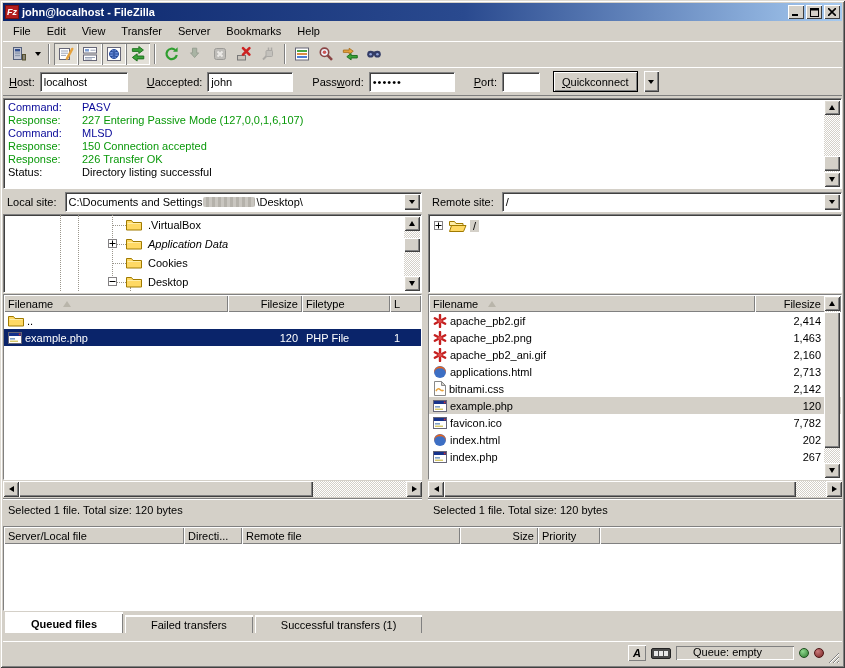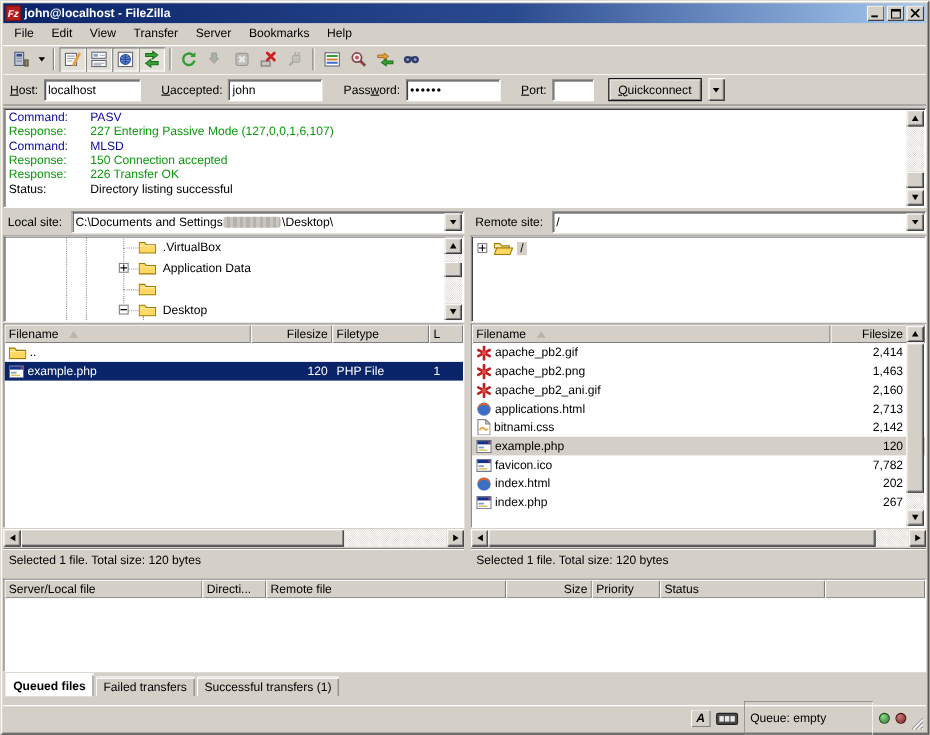--- a/index.html
+++ b/index.html
@@ -103,32 +103,32 @@
   .lrow.sel-active{background:#0a246a;color:#fff;}
   .lrow.sel-inactive{background:#d4d0c8;color:#000;}
   .cell{padding:0 4px;white-space:nowrap;overflow:hidden;display:flex;align-items:center;gap:3px;}
   .cell.num{justify-content:flex-end;}
   .pstatus{height:21px;margin-top:1px;box-shadow:inset 0 1px #808080, inset 0 2px #ffffff;
     display:flex;align-items:center;padding:2px 5px 0;white-space:nowrap;}
   
   .queue{margin-top:7px;height:85px;display:flex;flex-direction:column;overflow:hidden;}
   .qbody{flex:1;background:#fff;}
   .tabsrow{height:22px;display:flex;align-items:flex-end;padding-left:2px;gap:2px;}
-  .tab{height:18px;padding:1px 7px 0;background:#d4d0c8;display:flex;align-items:center;
+  .tab{height:18px;padding:1px 26px 0;background:#d4d0c8;display:flex;align-items:center;
     box-shadow:inset 1px 1px #ffffff, inset -1px 0 #808080;border-top:1px solid #fff;}
   .tab.active{height:21px;background:#ffffff;font-weight:bold;box-shadow:inset 1px 1px #ffffff, inset -1px 0 #808080;}
   
   .statusbar{position:absolute;left:3px;right:3px;bottom:3px;height:24px;display:flex;align-items:center;
     justify-content:flex-end;gap:5px;padding-right:18px;box-shadow:inset 0 1px #ffffff;}
   .sb-icon{width:18px;height:16px;display:flex;align-items:center;justify-content:center;
     box-shadow:inset 1px 1px #ffffff, inset -1px -1px #808080;font-weight:bold;font-style:italic;font-size:11px;}
   .sb-badge{width:20px;height:11px;background:#4a4a4a;border:1px solid #222;border-radius:2px;
     display:flex;align-items:center;justify-content:center;gap:1px;}
   .sb-badge i{display:block;width:4px;height:5px;background:#e8e8e8;}
-  .sb-queue{height:32px;min-width:118px;display:flex;align-items:center;padding:0 6px;
+  .sb-queue{height:14px;min-width:118px;display:flex;padding:0 17px;
     box-shadow:inset 1px 1px #808080, inset -1px -1px #ffffff;}
   .light{width:10px;height:10px;border-radius:50%;display:inline-block;}
   .light.green{background:radial-gradient(circle at 35% 30%,#8fd98f,#2f7a2f);border:1px solid #1d4d1d;}
   .light.red{background:radial-gradient(circle at 35% 30%,#c97a7a,#7a2525);border:1px solid #4d1414;}
   .grip{position:absolute;right:2px;bottom:1px;width:14px;height:14px;}
 </style>
 </head>
 <body>
 
 <div class="window">
@@ -427,30 +427,33 @@
             <svg width="7" height="7">
               <path d="M0.5 3.5 h6 M3.5 0.5 v6" stroke="#000"></path>
             </svg>
           </div>
           <span class="ticon" style="display: inline-flex; left: 122px; top: 22px; position: absolute;">
             <svg width="16" height="13">
               <path d="M0.5 2.5 h5 l1.5 2 h8.5 v7.5 h-15 Z" fill="#ffd964" stroke="#a07a00"></path>
               <path d="M1.5 5.5 h13" stroke="#ffeea8"></path>
             </svg>
           </span>
-          <div class="tree-row" style="top: 20px;">
+          <div class="tree-row" style="top: 20px; font-style: italic;">
             <span class="tree-label" style="margin-left: 141px;">Application Data</span>
           </div>
           <div class="hguide" style="left: 108px; top: 48px; width: 14px;"></div>
           <span class="ticon" style="display: inline-flex; left: 122px; top: 41px; position: absolute;">
             <svg width="16" height="13">
               <path d="M0.5 2.5 h5 l1.5 2 h8.5 v7.5 h-15 Z" fill="#ffd964" stroke="#a07a00"></path>
               <path d="M1.5 5.5 h13" stroke="#ffeea8"></path>
             </svg>
           </span>
+          <div class="tree-row" style="top: 39px;">
+            <span class="tree-label" style="margin-left: 141px;">Cookies</span>
+          </div>
           <div class="hguide" style="left: 108px; top: 67px; width: 14px;"></div>
           <div class="expander" style="left: 104px; top: 62px;">
             <svg width="7" height="7">
               <path d="M0.5 3.5 h6" stroke="#000"></path>
             </svg>
           </div>
           <span class="ticon" style="display: inline-flex; left: 122px; top: 60px; position: absolute;">
             <svg width="16" height="13">
               <path d="M0.5 2.5 h5 l1.5 2 h8.5 v7.5 h-15 Z" fill="#ffd964" stroke="#a07a00"></path>
               <path d="M1.5 5.5 h13" stroke="#ffeea8"></path>
@@ -759,23 +762,20 @@
           <span>Directi...</span>
         </div>
         <div class="hcell" style="width: 218px; flex: 0 0 auto;">
           <span>Remote file</span>
         </div>
         <div class="hcell num" style="width: 78px; flex: 0 0 auto;">
           <span>Size</span>
         </div>
         <div class="hcell" style="width: 62px; flex: 0 0 auto;">
           <span>Priority</span>
-        </div>
-        <div class="hcell" style="width: 150px; flex: 0 0 auto;">
-          <span>Status</span>
         </div>
         <div class="hcell" style="flex: 1 1 0%;"></div>
       </div>
     <div class="qbody"></div>
   </div>
   <div class="tabsrow" id="tabsRow">
       <div class="tab active">
         <span>Queued files</span>
       </div>
       <div class="tab">

